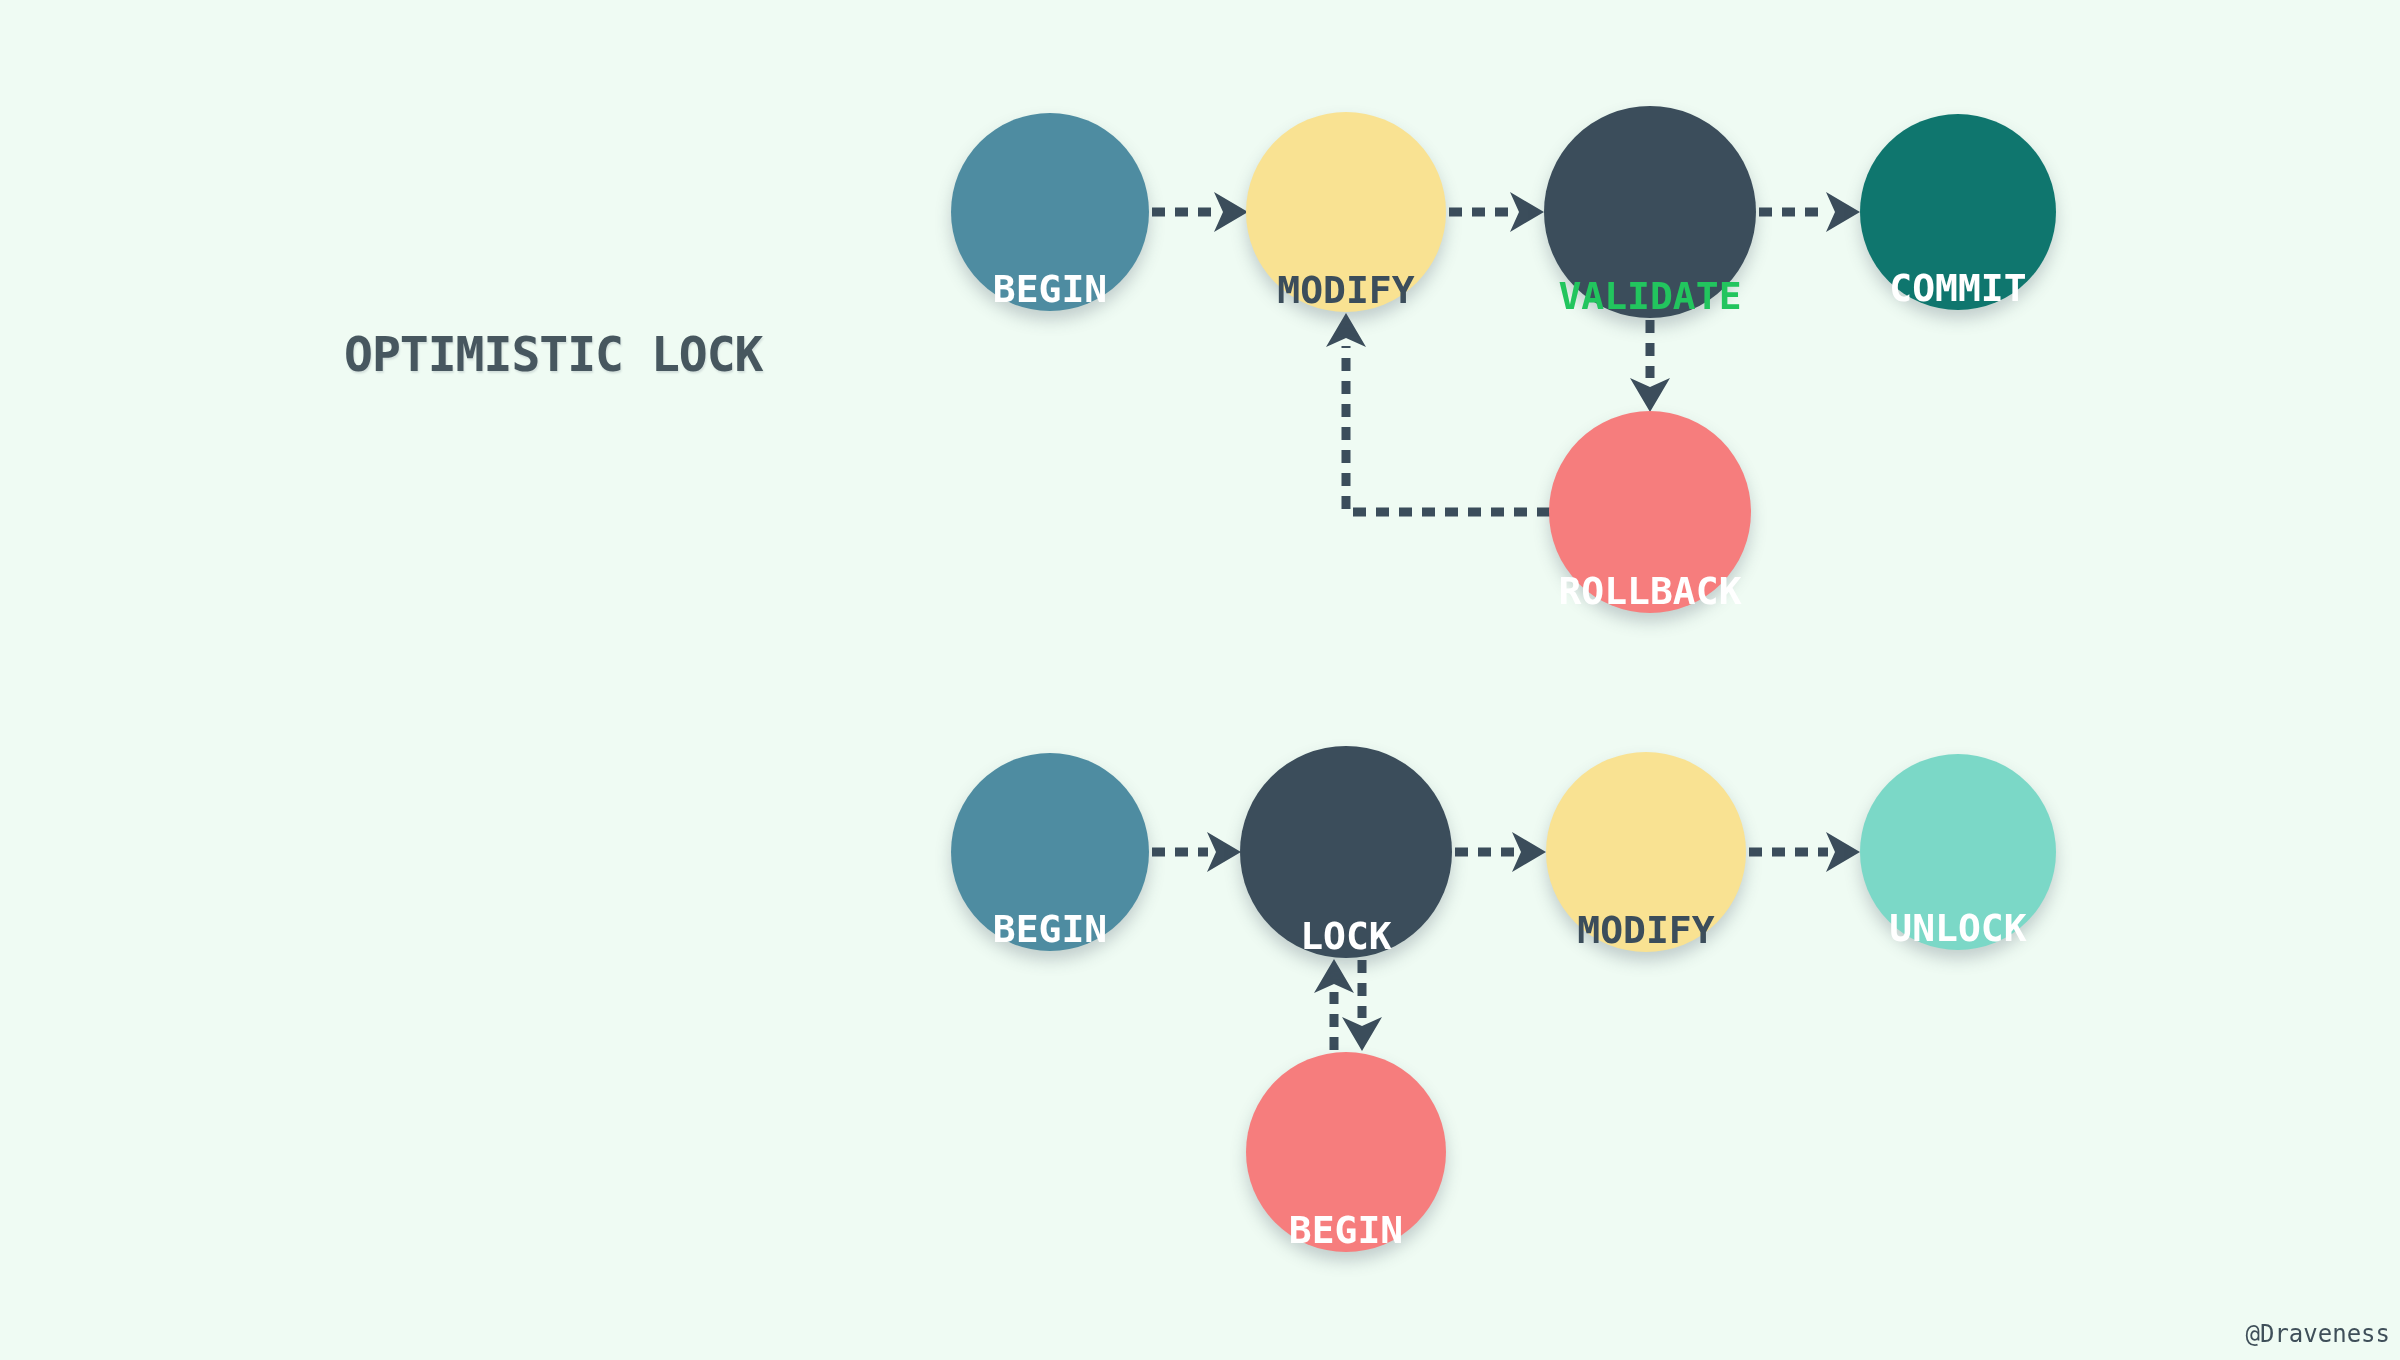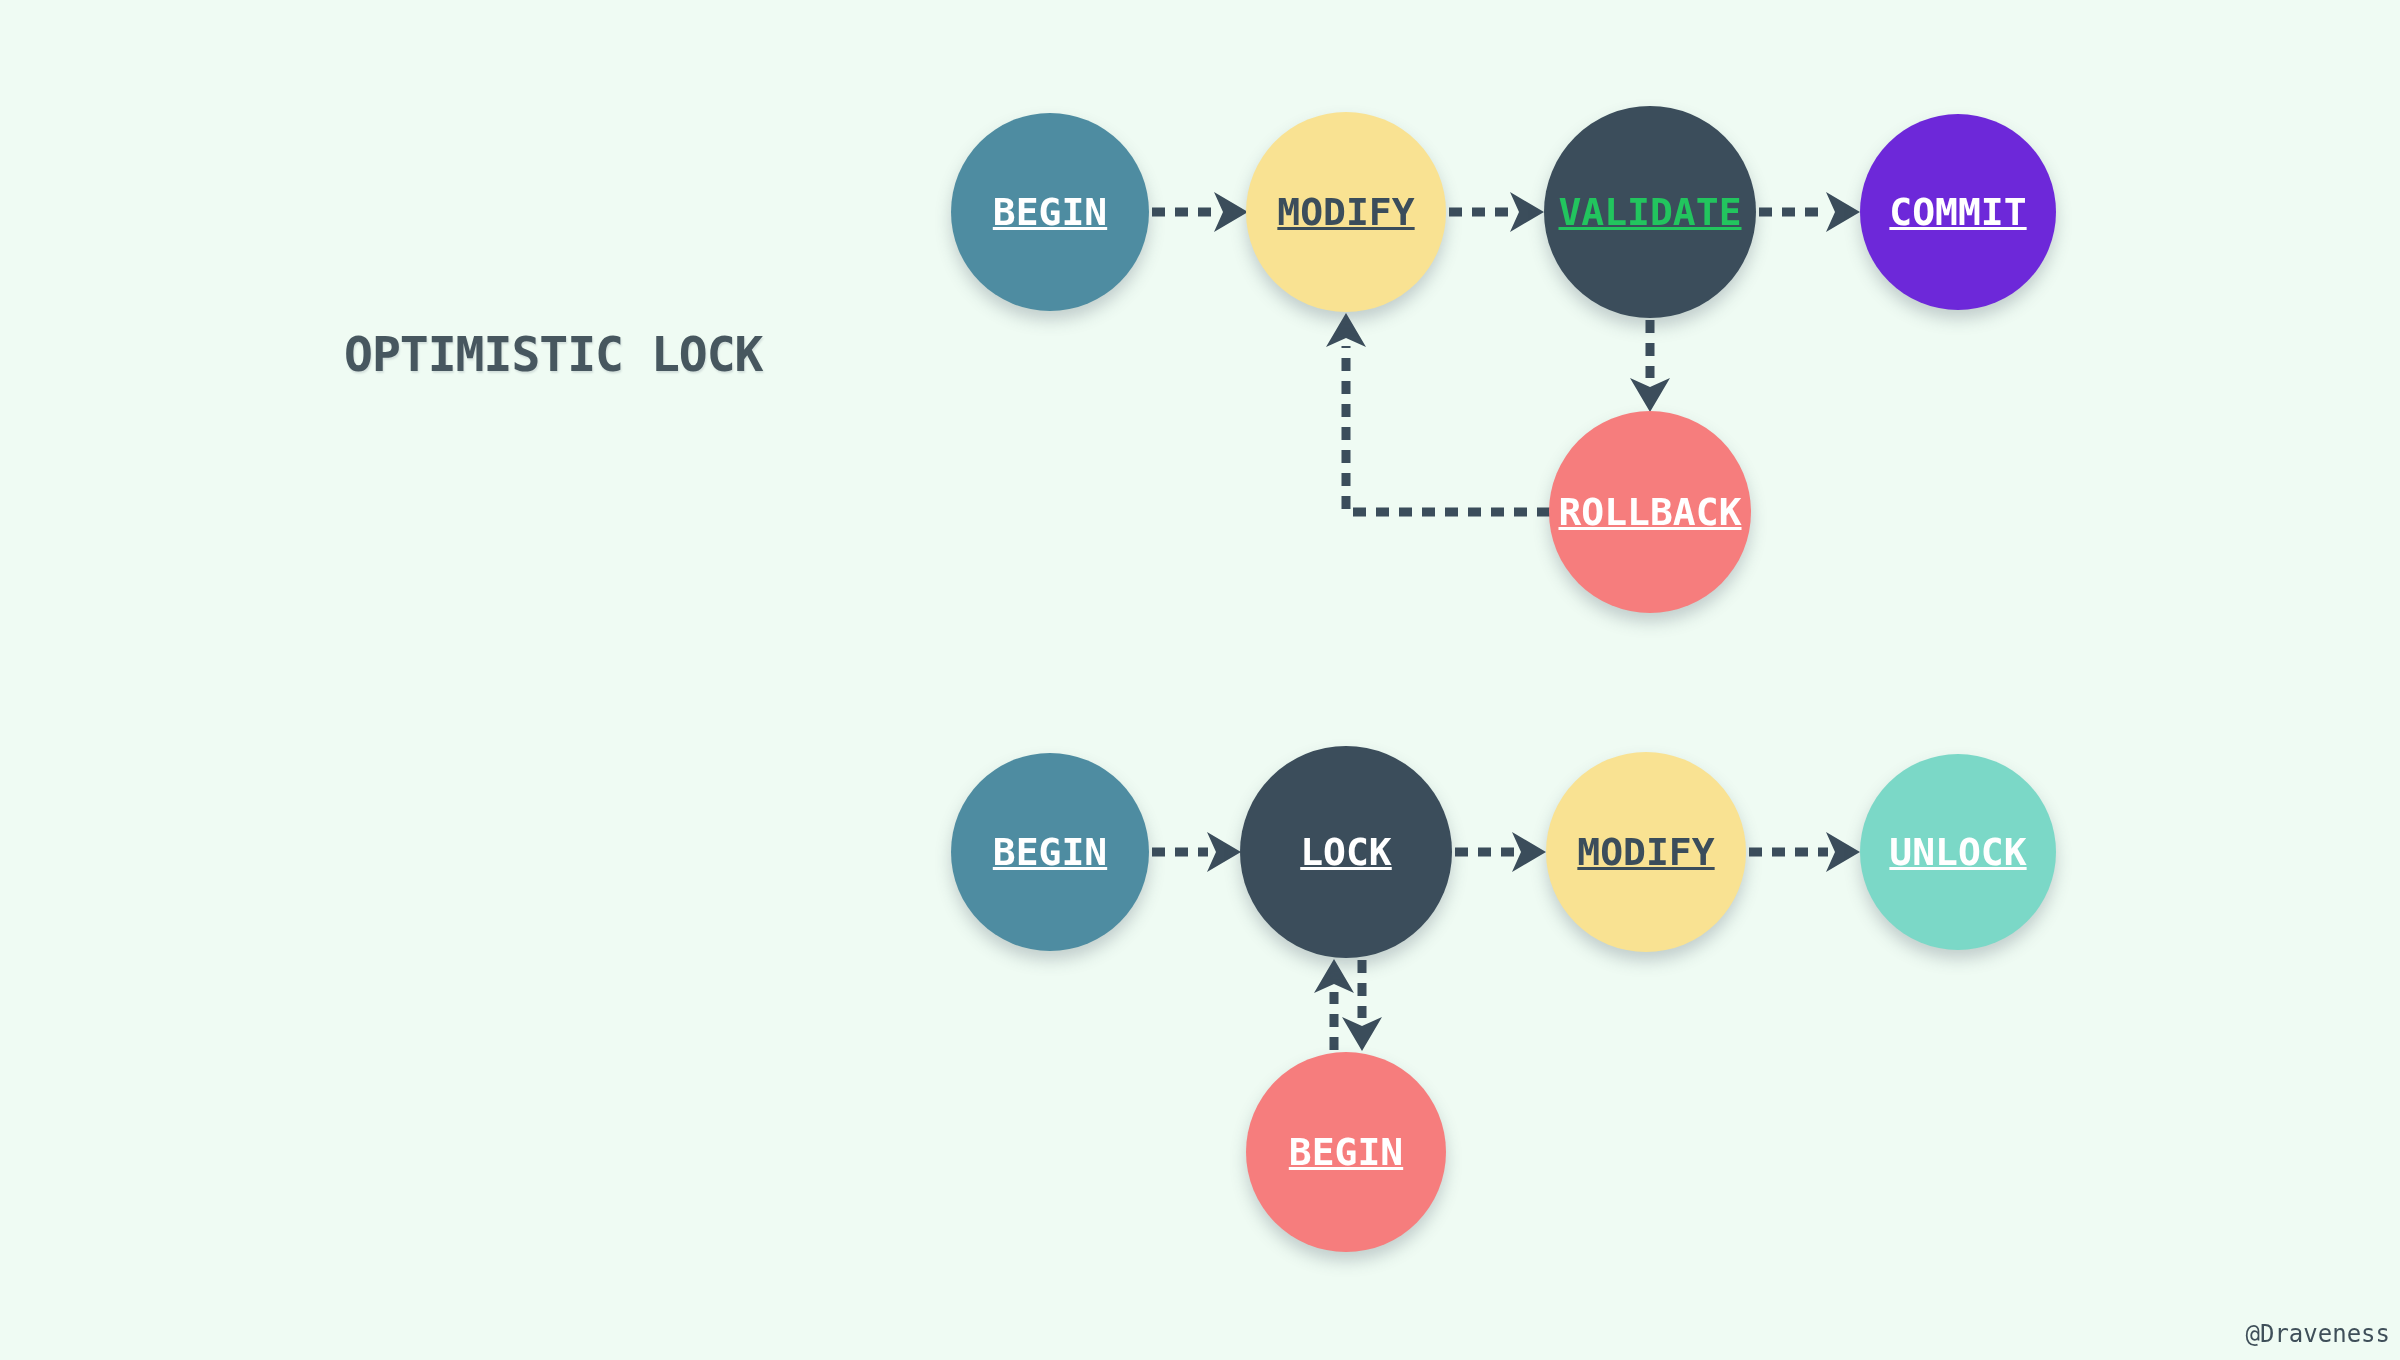--- a/index.html
+++ b/index.html
@@ -30,25 +30,24 @@
     stroke-dasharray: 13 10;
   }
   .edge-head {
     fill: #3B4D5B;
     stroke: none;
   }
   .node {
     position: absolute;
     border-radius: 50%;
     display: flex;
-    align-items: center;
+    align-items: flex-end;
     justify-content: center;
     box-shadow: 0 9px 16px rgba(59, 77, 91, 0.25);
     z-index: 2;
-    text-decoration: underline;
   }
   .node-label {
     font-weight: bold;
     font-size: 38px;
     letter-spacing: 0px;
     white-space: nowrap;
   }
   .diagram-title {
     position: absolute;
     font-weight: bold;
@@ -113,21 +112,21 @@
   </div>
 
   <div class="node" style="left: 1246px; top: 112px; width: 200px; height: 200px; background: rgb(249, 226, 146); color: rgb(59, 77, 91);">
     <span class="node-label">MODIFY</span>
   </div>
 
   <div class="node" style="left: 1544px; top: 106px; width: 212px; height: 212px; background: rgb(59, 77, 91); color: #22c55e;">
     <span class="node-label">VALIDATE</span>
   </div>
 
-  <div class="node" style="left: 1860px; top: 114px; width: 196px; height: 196px; background: #6d28d9; color: rgb(255, 255, 255);">
+  <div class="node" style="left: 1860px; top: 114px; width: 196px; height: 196px; background: #0f766e; color: rgb(255, 255, 255);">
     <span class="node-label">COMMIT</span>
   </div>
 
   <div class="node" style="left: 1549px; top: 411px; width: 202px; height: 202px; background: rgb(246, 125, 125); color: rgb(255, 255, 255);">
     <span class="node-label">ROLLBACK</span>
   </div>
 
 
   <div class="node" style="left: 951px; top: 753px; width: 198px; height: 198px; background: rgb(78, 140, 161); color: rgb(255, 255, 255);">
     <span class="node-label">BEGIN</span>

